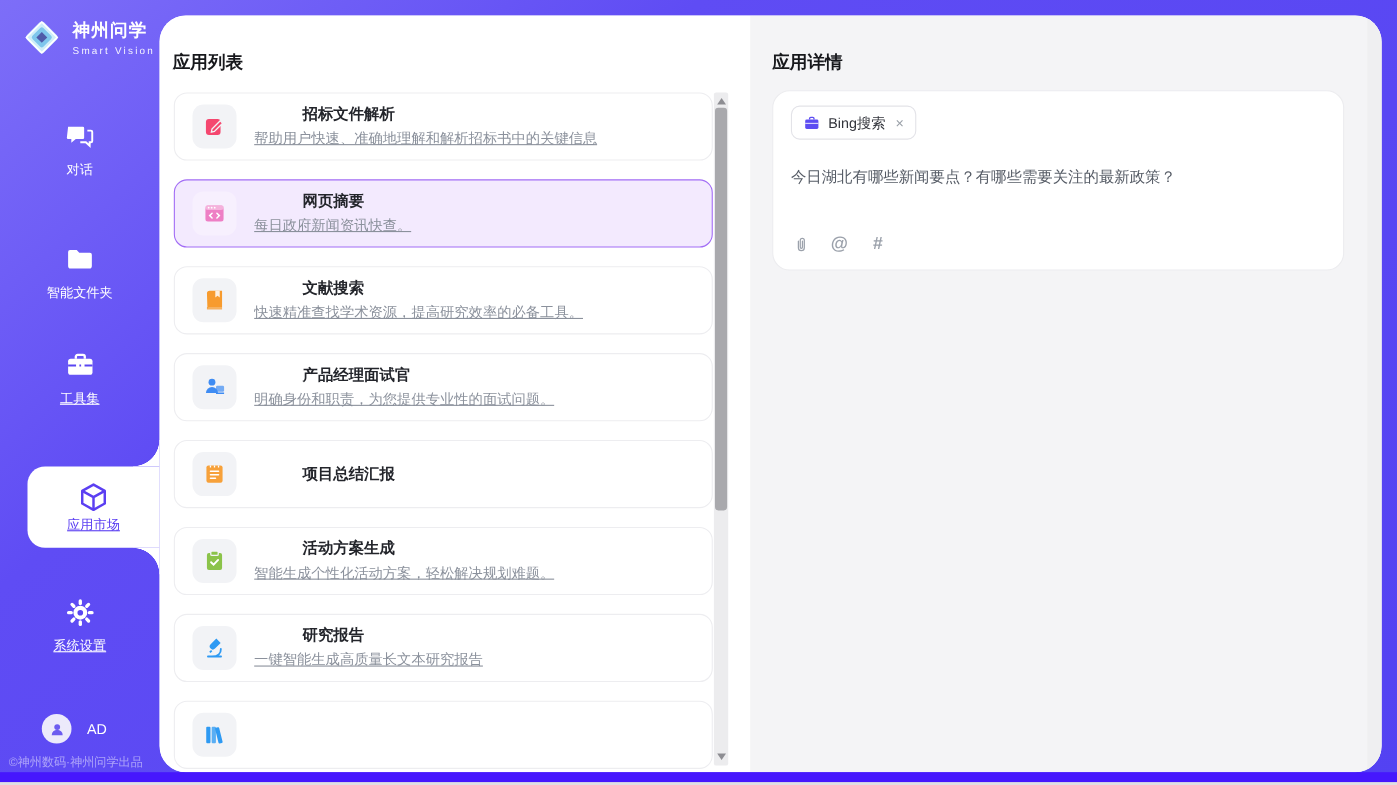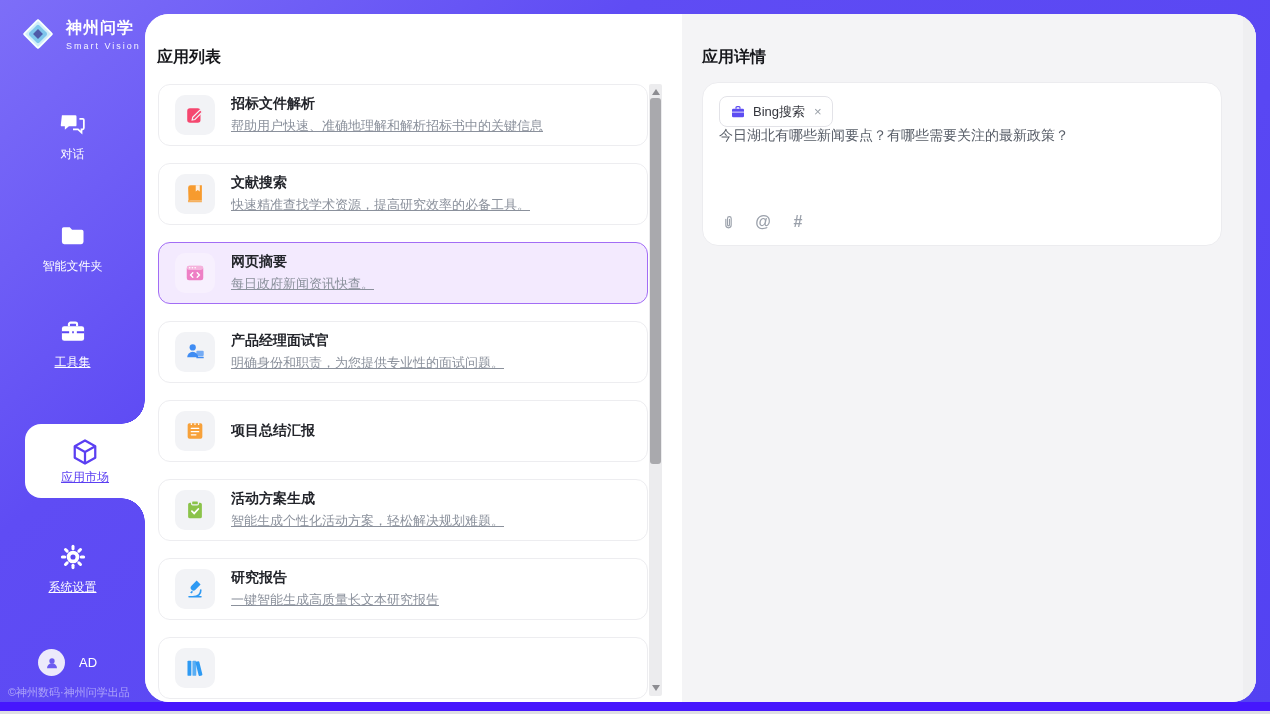--- a/index.html
+++ b/index.html
@@ -49,21 +49,21 @@
   .cards { position:absolute; left:13px; top:70px; width:490px; }
   .app-card { position:relative; width:490px; height:62px; background:#fff; border:1px solid #ededf0;
               border-radius:12px; margin-bottom:17px; display:flex; align-items:center;
               padding:0 16px; gap:16px; cursor:pointer; }
   .app-card.selected { background:#f3eafe; border:1px solid #a26df5; }
   .tile { width:40px; height:40px; border-radius:10px; background:#f2f3f6; flex:none;
           display:flex; align-items:center; justify-content:center; }
   .app-card.selected .tile { background:#f7f0fe; }
   .tile svg { width:22px; height:22px; }
   .card-text { display:flex; flex-direction:column; gap:4px; overflow:hidden; }
-  .card-title { font-size:14px; font-weight:bold; color:#23252b; }
+  .card-title { font-size:14px; font-weight:bold; color:#23252b;margin-left:44px; }
   .card-desc { font-size:13px; color:#8b919c; white-space:nowrap;text-decoration:underline; }
 
   
   .vscroll { position:absolute; right:20px; top:70px; width:13px; height:612px; background:#ececee; border-radius:2px; }
   .vthumb { position:absolute; left:1px; top:14px; width:11px; height:366px; background:#a9a9ad; border-radius:3px; cursor:pointer; }
   .varrow { position:absolute; left:3px; width:0; height:0; border-left:4px solid transparent;
             border-right:4px solid transparent; cursor:pointer; }
   .varrow.up { top:5px; border-bottom:6px solid #8d8d92; }
   .varrow.down { bottom:5px; border-top:6px solid #8d8d92; }
 
@@ -71,21 +71,21 @@
   .detail-panel { position:absolute; left:537px; top:0; width:574px; height:688px; background:#f4f4f6; }
   .detail-panel .panel-title { position:absolute; left:20px; top:33px; }
   .detail-track { position:absolute; right:0; top:0; width:13px; height:688px; background:#efeff1; }
   .composer { position:absolute; left:20px; top:68px; width:520px; height:164px; background:#fff;
               border:1px solid #ececef; border-radius:16px; padding:13px 16px; cursor:text; }
   .tool-tag { display:inline-flex; align-items:center; gap:7px; height:31px; padding:0 10px;
               border:1px solid #e3e3e8; border-radius:8px; background:#fff; cursor:pointer; }
   .tool-tag svg { width:16px; height:16px; color:#5d4df2; }
   .tool-tag .tlabel { font-size:13px; color:#33353c; }
   .tool-tag .tclose { font-size:13px; color:#9aa0a8; margin-left:2px; cursor:pointer; }
-  .question { font-size:14px; color:#565c66; }
+  .question { margin-top:25px; font-size:14px; color:#565c66; }
   .composer-icons { position:absolute; left:16px; bottom:14px; display:flex; align-items:center;
                     gap:17px; color:#9ba1ab; }
   .cicon { width:18px; height:18px; display:flex; align-items:center; justify-content:center; cursor:pointer; }
   .cicon svg { width:17px; height:17px; }
   .cicon.txt { font-size:16px; font-weight:bold; color:#9ba1ab; }
 
   
   .bottom-blue { position:absolute; left:0; bottom:3px; width:1270px; height:9px; background:#4617fd; }
   .bottom-gray { position:absolute; left:0; bottom:0; width:1270px; height:3px; background:#dfdfe3; }
 </style>
@@ -195,51 +195,51 @@
                   <rect x="3.5" y="4.5" width="14.5" height="16" rx="3" fill="currentColor"></rect>
                   <path d="M9.5 14.5l8.2-8.2 2.4 2.4-8.2 8.2-3 .6z" fill="currentColor" stroke="#f2f3f6" stroke-width="1.3"></path>
                 </svg>
               </span>
             </span>
             <div class="card-text">
               <div class="card-title">招标文件解析</div>
               <div class="card-desc">帮助用户快速、准确地理解和解析招标书中的关键信息</div>
             </div>
           </div>
-          <div class="app-card">
-            <span class="tile">
-              <span style="display: flex; color: rgb(247, 155, 46); width: 22px; height: 22px;">
-                <svg viewBox="0 0 24 24" style="width: 100%; height: 100%;">
-                  <path d="M4.5 5.2A2.7 2.7 0 0 1 7.2 2.5h12.3v16.2H7.2a2.2 2.2 0 0 0-2.2 2.2z" fill="currentColor"></path>
-                  <path d="M4.5 18.7v2.4h15v-2.4" fill="currentColor" opacity=".75"></path>
-                  <path d="M12.8 2.5v6.8l2.2-1.7 2.2 1.7V2.5z" fill="#ffffff" opacity=".85"></path>
-                </svg>
-              </span>
-            </span>
-            <div class="card-text">
-              <div class="card-title">文献搜索</div>
-              <div class="card-desc">快速精准查找学术资源，提高研究效率的必备工具。</div>
-            </div>
-          </div>
           <div class="app-card selected">
             <span class="tile">
               <span style="display: flex; color: rgb(238, 127, 197); width: 22px; height: 22px;">
                 <svg viewBox="0 0 24 24" style="width: 100%; height: 100%;">
                   <rect x="3" y="4" width="18" height="16" rx="2.5" fill="currentColor"></rect>
                   <rect x="3" y="4" width="18" height="4.6" rx="2.5" fill="#ffffff" opacity=".4"></rect>
                   <circle cx="6.2" cy="6.3" r=".9" fill="#ffffff"></circle>
                   <circle cx="9.2" cy="6.3" r=".9" fill="#ffffff"></circle>
                   <circle cx="12.2" cy="6.3" r=".9" fill="#ffffff"></circle>
                   <path d="M9.6 11.8l-2.4 2.4 2.4 2.4m4.8-4.8l2.4 2.4-2.4 2.4" stroke="#ffffff" stroke-width="1.5" fill="none" stroke-linecap="round"></path>
                 </svg>
               </span>
             </span>
             <div class="card-text">
               <div class="card-title">网页摘要</div>
               <div class="card-desc">每日政府新闻资讯快查。</div>
+            </div>
+          </div>
+          <div class="app-card">
+            <span class="tile">
+              <span style="display: flex; color: rgb(247, 155, 46); width: 22px; height: 22px;">
+                <svg viewBox="0 0 24 24" style="width: 100%; height: 100%;">
+                  <path d="M4.5 5.2A2.7 2.7 0 0 1 7.2 2.5h12.3v16.2H7.2a2.2 2.2 0 0 0-2.2 2.2z" fill="currentColor"></path>
+                  <path d="M4.5 18.7v2.4h15v-2.4" fill="currentColor" opacity=".75"></path>
+                  <path d="M12.8 2.5v6.8l2.2-1.7 2.2 1.7V2.5z" fill="#ffffff" opacity=".85"></path>
+                </svg>
+              </span>
+            </span>
+            <div class="card-text">
+              <div class="card-title">文献搜索</div>
+              <div class="card-desc">快速精准查找学术资源，提高研究效率的必备工具。</div>
             </div>
           </div>
           <div class="app-card">
             <span class="tile">
               <span style="display: flex; color: rgb(63, 140, 243); width: 22px; height: 22px;">
                 <svg viewBox="0 0 24 24" style="width: 100%; height: 100%;">
                   <circle cx="9.5" cy="7" r="3.4" fill="currentColor"></circle>
                   <path d="M3.5 17.8a6 6 0 0 1 12 0z" fill="currentColor"></path>
                   <rect x="13.5" y="10.5" width="8" height="6" rx="1.2" fill="currentColor" opacity=".7"></rect>
                   <path d="M13.5 18h8" stroke="currentColor" stroke-width="1.6"></path>

